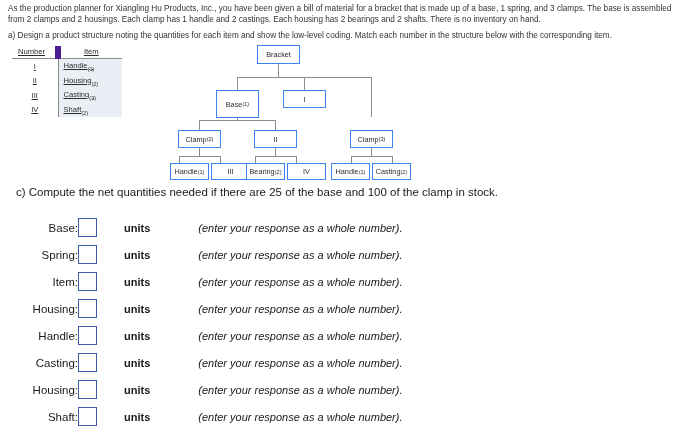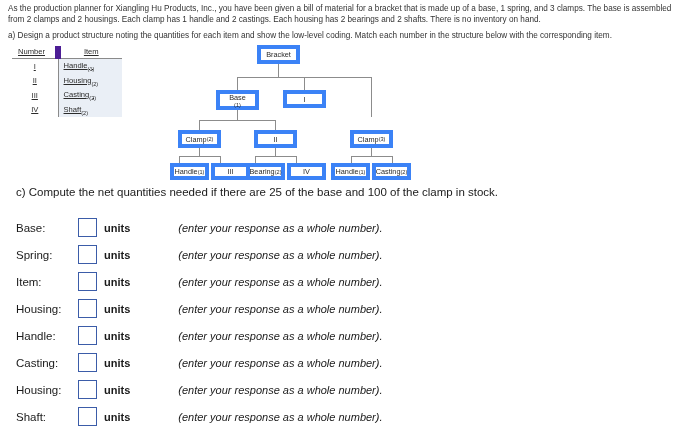--- a/index.html
+++ b/index.html
@@ -61,21 +61,21 @@
   }
   .sub{ font-size:5.6px; vertical-align:sub; }
 
   
   #tree{
     position:absolute;left:165px;top:42px;width:265px;height:132px;
   }
   .node{
     position:absolute;
     box-sizing:border-box;
-    border:4px solid #3b82f6;
+    border:1px solid #3b82f6;
     background:#ffffff;
     color:#2b2b2b;
     font-size:7.3px;
     display:flex;align-items:center;justify-content:center;
     white-space:nowrap;
     z-index:2;
   }
   .ln{
     position:absolute;
     background:#8c8c8c;
@@ -93,31 +93,32 @@
     position:absolute;left:16px;top:214px;width:520px;
   }
   .arow{
     height:27px;
     display:flex;align-items:center;
   }
   .alabel{
     width:62px;
     font-size:11.5px;
     color:#1a1a1a;
+    text-align:right;
   }
   .abox{
     width:19px;height:19px;
     border:1px solid #3b5ca8;
     background:#ffffff;
     box-sizing:border-box;
     margin-right:7px;
     flex:0 0 auto;
   }
   .aunits{
-    font-size:11px;font-weight:bold;color:#1a1a1a;margin-right:4px;
+    font-size:11px;font-weight:bold;color:#1a1a1a;margin-right:4px;margin-left:20px;
   }
   .ahint{
     font-size:11px;font-style:italic;color:#1a1a1a;margin-left:44px;
   }
 </style>
 </head>
 <body>
 
 <div id="intro">As the production planner for Xiangling Hu Products, Inc., you have been given a bill of material for a bracket that is made up of a base, 1 spring, and 3 clamps. The base is assembled from 2 clamps and 2 housings. Each clamp has 1 handle and 2 castings. Each housing has 2 bearings and 2 shafts. There is no inventory on hand.</div>
 <div id="part-a">a) Design a product structure noting the quantities for each item and show the low-level coding. Match each number in the structure below with the corresponding item.</div>
@@ -175,21 +176,21 @@
   <div class="ln lnv" style="left:206px;top:106px;height:8px;"></div>
   <div class="ln lnh" style="left:186px;top:114px;width:41px;"></div>
   <div class="ln lnv" style="left:186px;top:114px;height:7px;"></div>
   <div class="ln lnv" style="left:227px;top:114px;height:7px;"></div>
 
   <div class="node" style="left:92px;top:3px;width:43px;height:19px;">
     <span>Bracket</span>
       <span class="sub"></span>
   </div>
 
-  <div class="node" style="left:51px;top:48px;width:43px;height:20px;flex-direction:column;">
+  <div class="node" style="left:51px;top:48px;width:43px;height:28px;">
     <span>Base</span>
       <span class="sub">(1)</span>
   </div>
   <div class="node" style="left:118px;top:48px;width:43px;height:18px;">
     <span>I</span>
       <span class="sub"></span>
   </div>
 
   <div class="node" style="left:13px;top:88px;width:43px;height:18px;">
     <span>Clamp</span>

